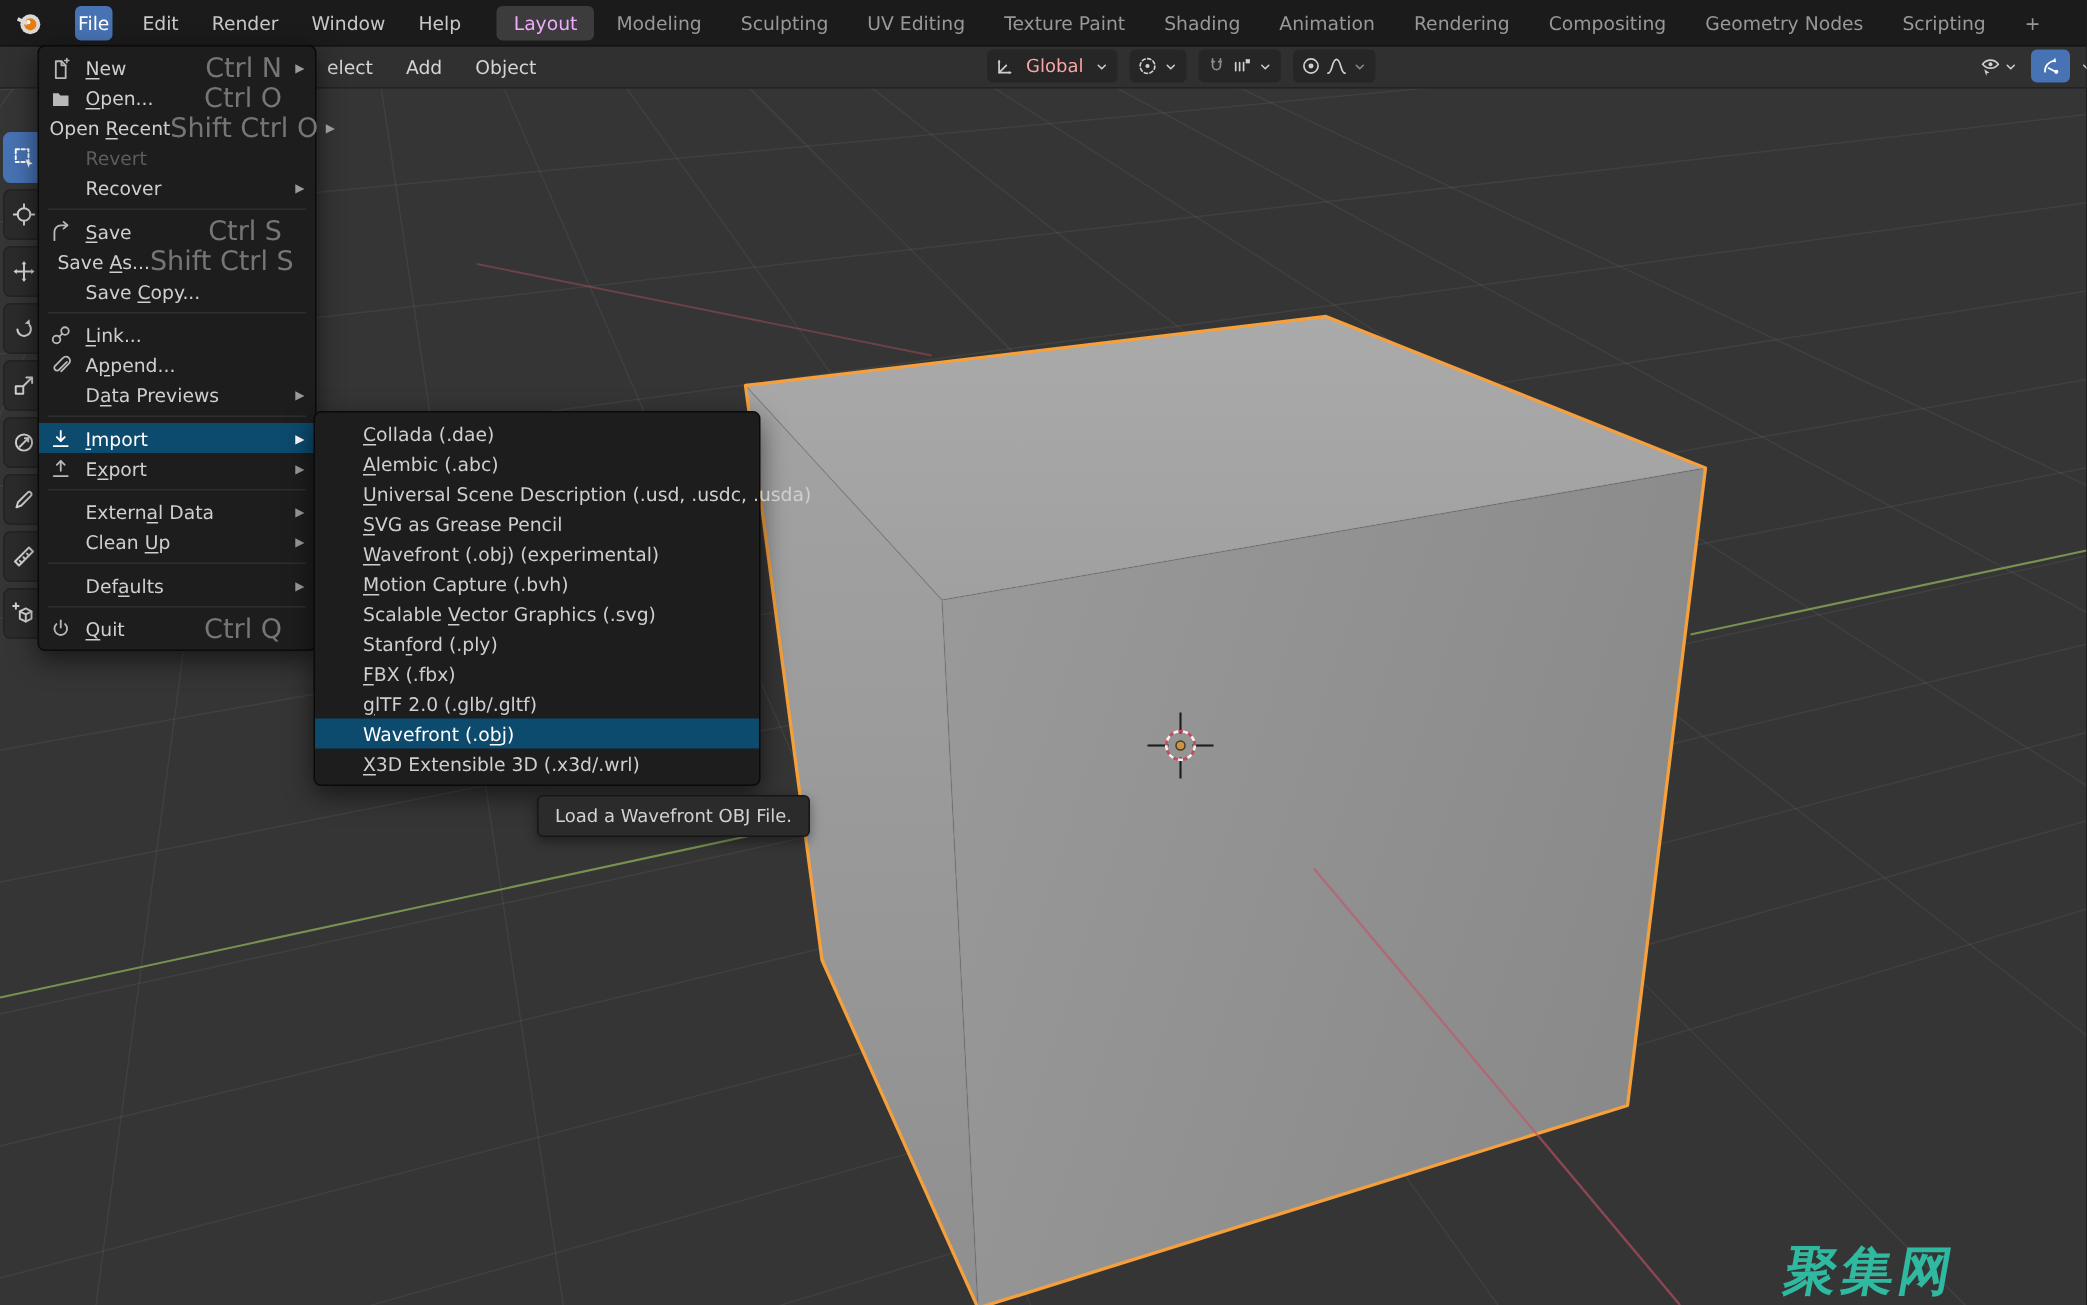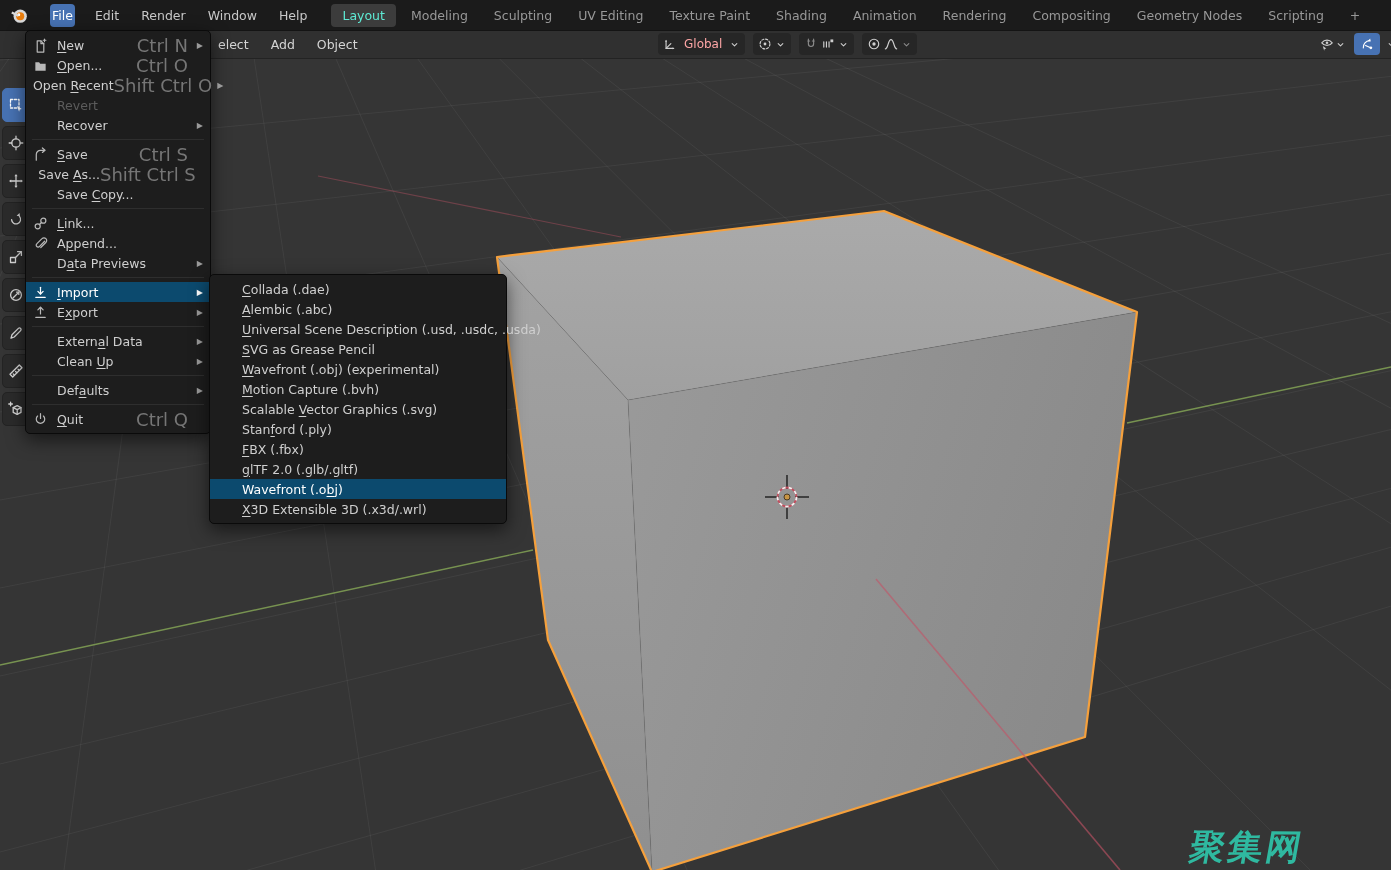--- a/index.html
+++ b/index.html
@@ -16,21 +16,21 @@
   .topbar{position:absolute;left:0;top:0;width:100%;height:30px;background:#1b1b1b;
           display:flex;align-items:center;z-index:15;border-bottom:1px solid #141414;}
   .blender-logo{width:22px;height:20px;margin:0 4px 0 8px;display:flex;align-items:center;justify-content:center;}
   .menus{display:flex;align-items:center;gap:2px;}
   .menu-btn{background:none;border:none;color:#c8c8c8;font:12.5px "DejaVu Sans",sans-serif;
             padding:4px 2px;border-radius:4px;cursor:default;margin-left:16px;}
   .menu-btn.active{background:#4772b3;color:#fff;}
   .tabs{display:flex;align-items:center;gap:4px;margin-left:22px;}
   .tab{background:none;border:none;color:#989898;font:12.5px "DejaVu Sans",sans-serif;
        padding:4px 11px;border-radius:4px;cursor:default;white-space:nowrap;}
-  .tab.active{background:#3c3c3c;color:#5eead4;text-align:right;}
+  .tab.active{background:#3c3c3c;color:#f0abfc;text-align:right;}
   
   .vheader{position:absolute;left:0;top:30px;width:100%;height:28px;background:#303030;
            z-index:10;border-bottom:1px solid #232323;}
   .vh-left{position:absolute;left:209px;top:0;height:28px;display:flex;align-items:center;gap:4px;}
   .vh-menu{background:none;border:none;color:#d4d4d4;font:12.5px "DejaVu Sans",sans-serif;
            padding:3px 9px;cursor:default;}
   .vh-center{position:absolute;left:658px;top:3px;height:22px;display:flex;gap:8px;}
   .ctrl-group{display:flex;align-items:center;background:#262626;border-radius:4px;
               padding:0 5px;height:22px;color:#cfcfcf;gap:3px;}
   .ctrl-label{font:12px "DejaVu Sans",sans-serif;color:#fca5a5;padding:0 4px;}
@@ -559,14 +559,15 @@
         <span><span class="ul">g</span>lTF 2.0 (.glb/.gltf)</span>
       </div>
       <div class="srow hl">
         <span>Wavefront (.o<span class="ul">b</span>j)</span>
       </div>
       <div class="srow">
         <span><span class="ul">X</span>3D Extensible 3D (.x3d/.wrl)</span>
       </div>
     </div>
 
+  <div class="tooltip">Load a Wavefront OBJ File.</div>
 
 </div>
 
 </body></html>

